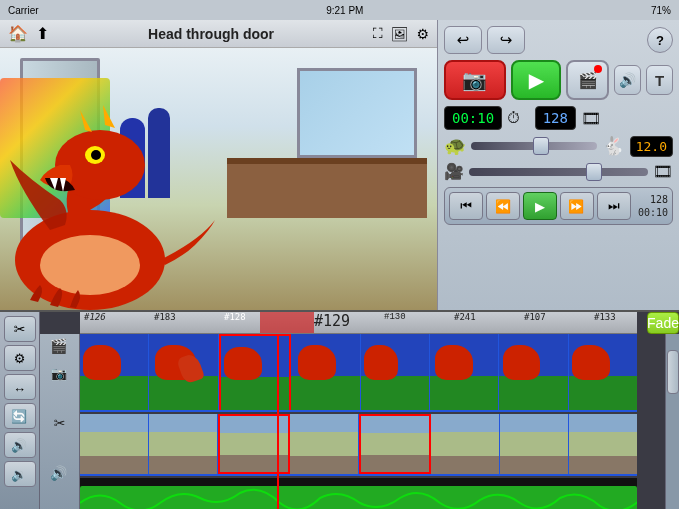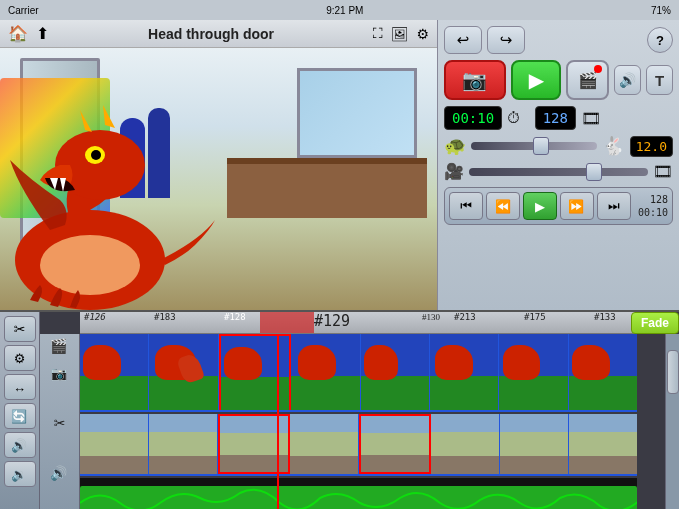--- a/index.html
+++ b/index.html
@@ -197,23 +197,23 @@
   </div>
 
   <div style="position:absolute;top:0;left:80px;right:42px;height:22px;background:linear-gradient(to bottom,#c8ccd2,#a8acb2);border-bottom:1px solid #777;overflow:hidden;display:flex;align-items:center;">
 
     <div style="position:absolute;left:180px;width:54px;height:100%;background:#cc2222;opacity:0.7;"></div>
     <div style="display:flex;width:100%;height:100%;position:relative;">
       <div style="position:absolute;left:4px;font-size:9px;color:#222;font-family:monospace;font-style:italic;">#126</div>
       <div style="position:absolute;left:74px;font-size:9px;color:#222;font-family:monospace;">#183</div>
       <div style="position:absolute;left:144px;font-size:9px;color:#fff;font-family:monospace;z-index:2;">#128</div>
       <div style="position:absolute;left:234px;font-size:15px;color:#222;font-family:monospace;">#129</div>
-      <div style="position:absolute;left:304px;font-size:9px;color:#222;font-family:Liberation Serif, serif;margin-left:38px;">#130</div>
-      <div style="position:absolute;left:374px;font-size:9px;color:#222;font-family:monospace;">#213</div>
-      <div style="position:absolute;left:444px;font-size:9px;color:#222;font-family:monospace;">#175</div>
+      <div style="position:absolute;left:304px;font-size:9px;color:#222;font-family:Liberation Mono, monospace;">#130</div>
+      <div style="position:absolute;left:374px;font-size:9px;color:#222;font-family:monospace;">#241</div>
+      <div style="position:absolute;left:444px;font-size:9px;color:#222;font-family:monospace;">#107</div>
       <div style="position:absolute;left:514px;font-size:9px;color:#222;font-family:monospace;">#133</div>
     </div>
   </div>
 
   <div style="position:absolute;top:22px;left:80px;right:42px;bottom:0;overflow:hidden;">
 
     <div style="position:absolute;top:0;left:197px;width:2px;height:100%;background:red;z-index:20;"></div>
 
     <div style="position:absolute;top:0;left:0;right:0;height:78px;background:#1144cc;border-bottom:2px solid #2255dd;overflow:hidden;">
 
@@ -262,19 +262,19 @@
     <div style="position:absolute;top:144px;left:0;right:0;height:50px;background:#111;overflow:hidden;">
       <svg width="100%" height="50" xmlns="http://www.w3.org/2000/svg" preserveAspectRatio="none">
 
         <rect x="0" y="8" width="100%" height="34" rx="2" fill="#22aa22"></rect>
 
         <path d="M0,25 Q20,10 40,25 Q60,40 80,25 Q100,10 120,20 Q140,30 160,15 Q180,5 200,25 Q220,40 240,20 Q260,10 280,25 Q300,35 320,20 Q340,8 360,25 Q380,38 400,22 Q420,10 440,25 Q460,38 480,20 Q500,10 520,28 Q540,40 560,22 Q580,10 600,25" stroke="#00ff00" stroke-width="2" fill="none" opacity="0.6"></path>
       </svg>
     </div>
   </div>
 
-  <div style="position:absolute;top:0;right:0;width:48px;height:22px;background:linear-gradient(to bottom,#aaee44,#88cc22);border-radius:4px;border:1px solid #669900;display:flex;align-items:center;justify-content:center;font-size:12px;font-weight:bold;color:#fff;cursor:pointer;">Fade</div>
+  <div style="position:absolute;top:0;right:0;width:32px;height:22px;background:linear-gradient(to bottom,#aaee44,#88cc22);border-radius:4px;border:1px solid #669900;display:flex;align-items:center;justify-content:center;font-size:14px;font-weight:normal;color:#fff;cursor:pointer;">Fade</div>
 
   <div style="position:absolute;top:22px;right:0;width:14px;height:177px;background:#8898a8;border-left:1px solid #667;">
     <div style="width:12px;height:44px;background:linear-gradient(to right,#ccd4dc,#aab8c4);border-radius:4px;margin:16px auto 0;border:1px solid #778;cursor:pointer;"></div>
   </div>
 
 </div>
 
 </body></html>

